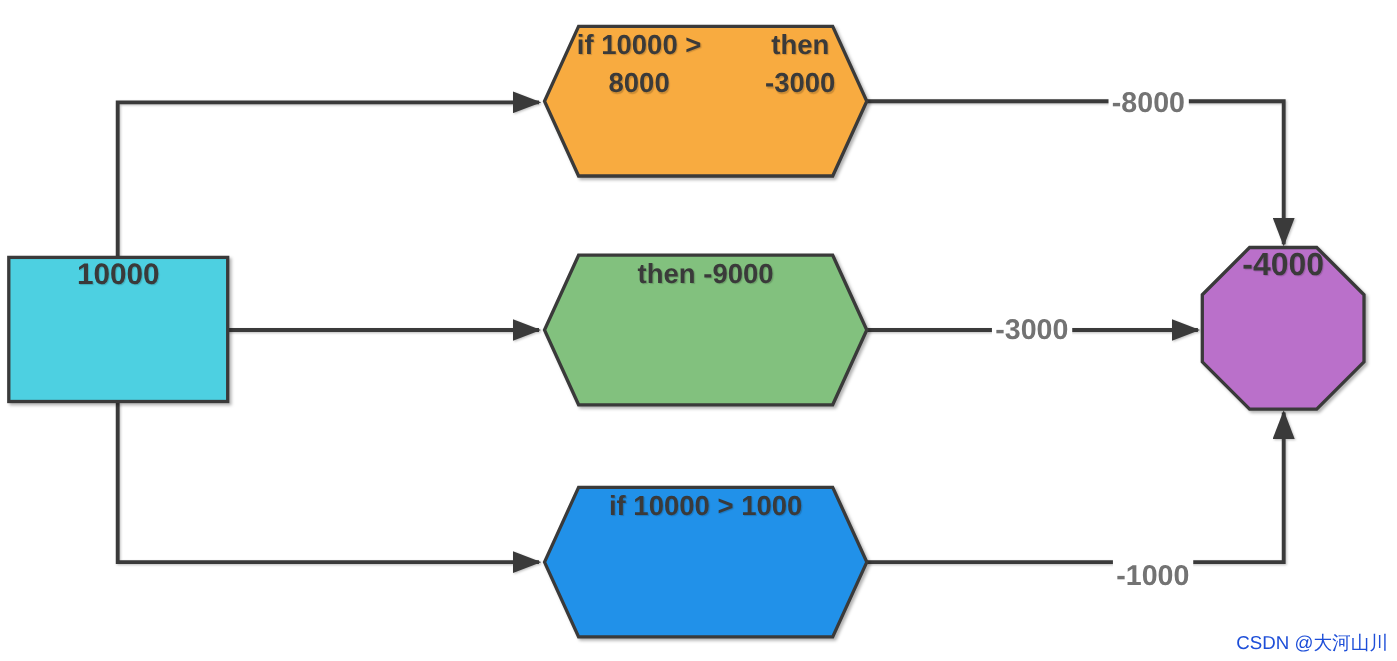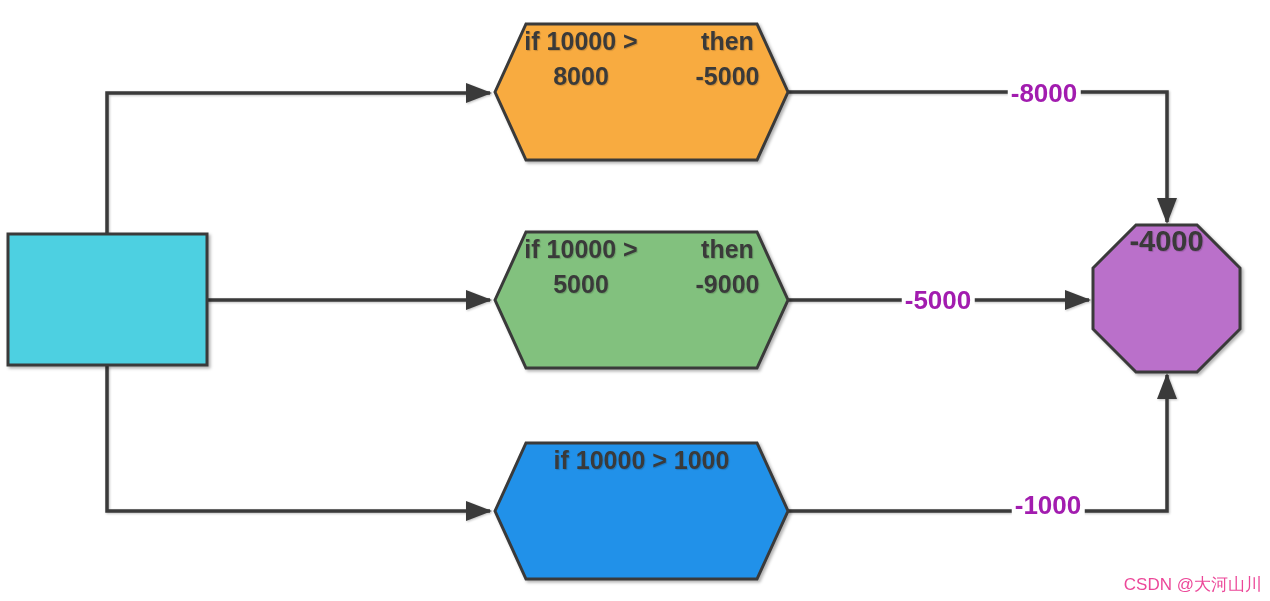--- a/index.html
+++ b/index.html
@@ -46,29 +46,29 @@
   .hex-label { font-size: 25px; line-height: 35px; }
   .start-label { font-size: 27px; }
   .end-label { font-size: 29px; }
   .edge-label {
     position: absolute;
     transform: translate(-50%, -50%);
     background: #ffffff;
     padding: 0 3px;
     font-size: 26px;
     font-weight: 600;
-    color: #a21caf;
+    color: #737373;
     white-space: nowrap;
   }
   .watermark {
     position: absolute;
     right: 8px;
     bottom: 5px;
     font-size: 17px;
-    color: #ec4899;
+    color: #1d4ed8;
     font-weight: normal;
   }
 </style>
 </head>
 <body>
 
 <div class="canvas">
 
   <svg class="diagram" width="1270" height="601" viewBox="0 0 1270 601">
     <defs>
@@ -88,40 +88,42 @@
 
     <polygon class="shape" points="495,92 526,24 757,24 788,92 757,160 526,160" fill="#f8ab40"></polygon>
 
     <polygon class="shape" points="495,300 526,232 757,232 788,300 757,368 526,368" fill="#82c17e"></polygon>
 
     <polygon class="shape" points="495,511 526,443 757,443 788,511 757,579 526,579" fill="#2191e9"></polygon>
 
     <polygon class="shape" points="1136,225 1197,225 1240,268 1240,329 1197,372 1136,372 1093,329 1093,268" fill="#ba70ca"></polygon>
   </svg>
 
+  <div class="node-label start-label" style="left:8px; top:234px; width:199px; height:131px;">
+    <div>10000</div>
+  </div>
 
   <div class="node-label hex-label" style="left:495px; top:24px; width:293px; height:136px;">
     <div>if 10000 &gt; 8000</div>
-    <div>then -5000</div>
+    <div>then -3000</div>
   </div>
 
   <div class="node-label hex-label" style="left:495px; top:232px; width:293px; height:136px;">
-    <div>if 10000 &gt; 5000</div>
     <div>then -9000</div>
   </div>
 
   <div class="node-label hex-label" style="left:495px; top:443px; width:293px; height:136px;">
     <div>if 10000 &gt; 1000</div>
   </div>
 
   <div class="node-label end-label" style="left:1093px; top:225px; width:147px; height:147px;">
     <div>-4000</div>
   </div>
 
   <div class="edge-label" style="left:1044px; top:93px;">-8000</div>
 
-  <div class="edge-label" style="left:938px; top:300px;">-5000</div>
+  <div class="edge-label" style="left:938px; top:300px;">-3000</div>
 
-  <div class="edge-label" style="left:1048px; top:505px;">-1000</div>
+  <div class="edge-label" style="left:1048px; top:523px;">-1000</div>
 
   <div class="watermark">CSDN @大河山川</div>
 
 </div>
 
 </body></html>

